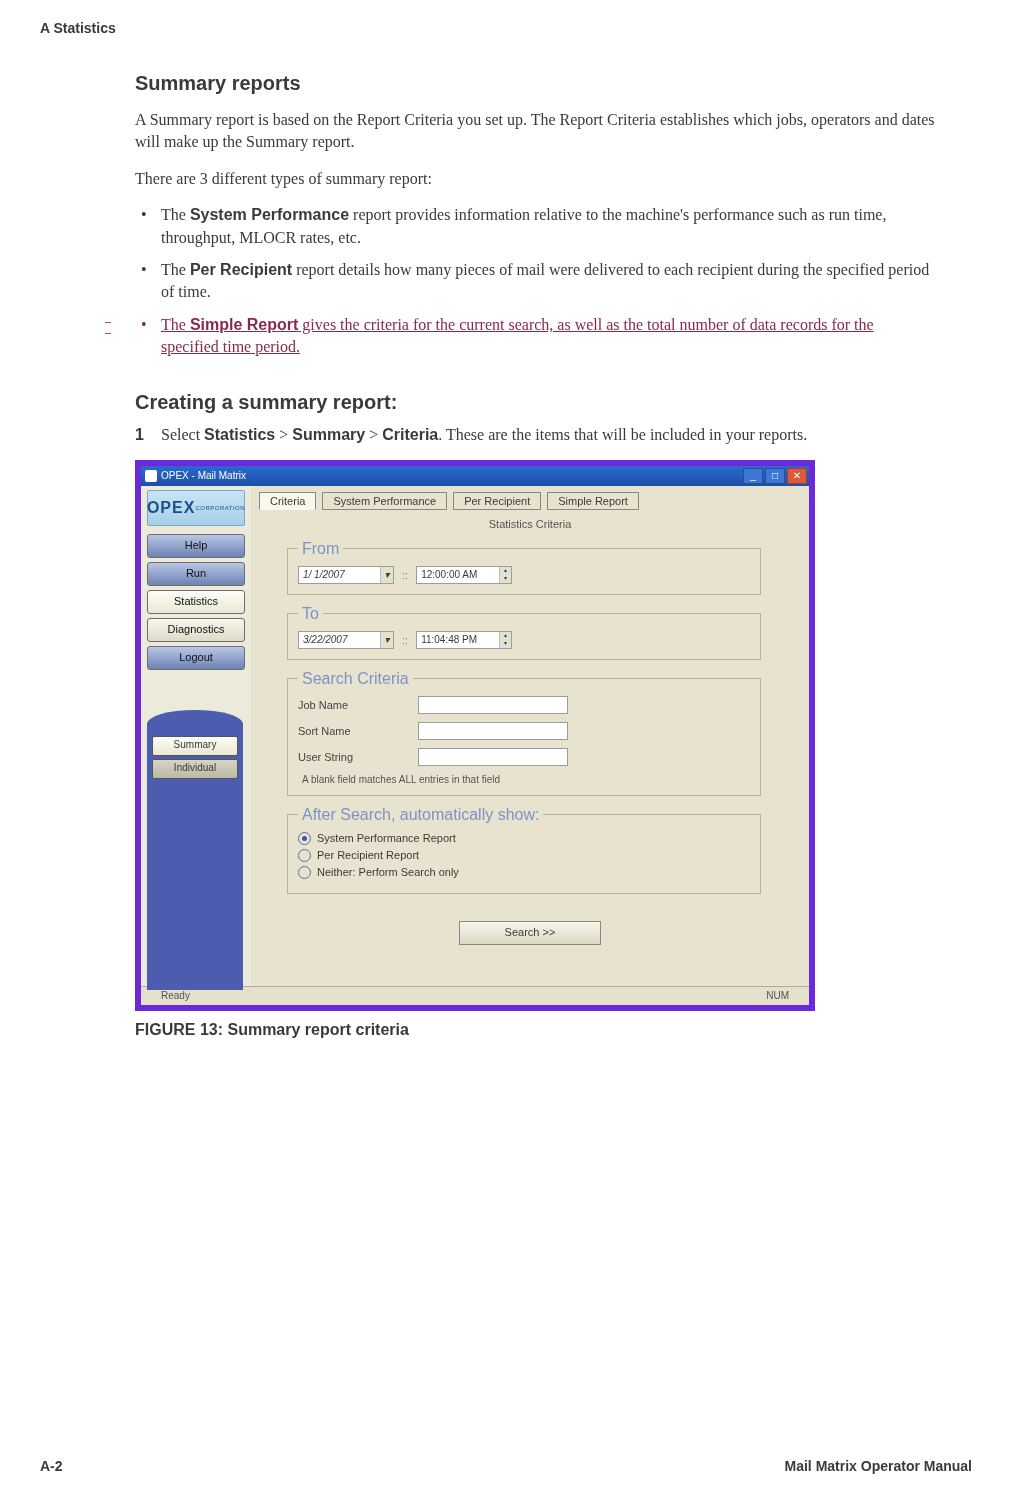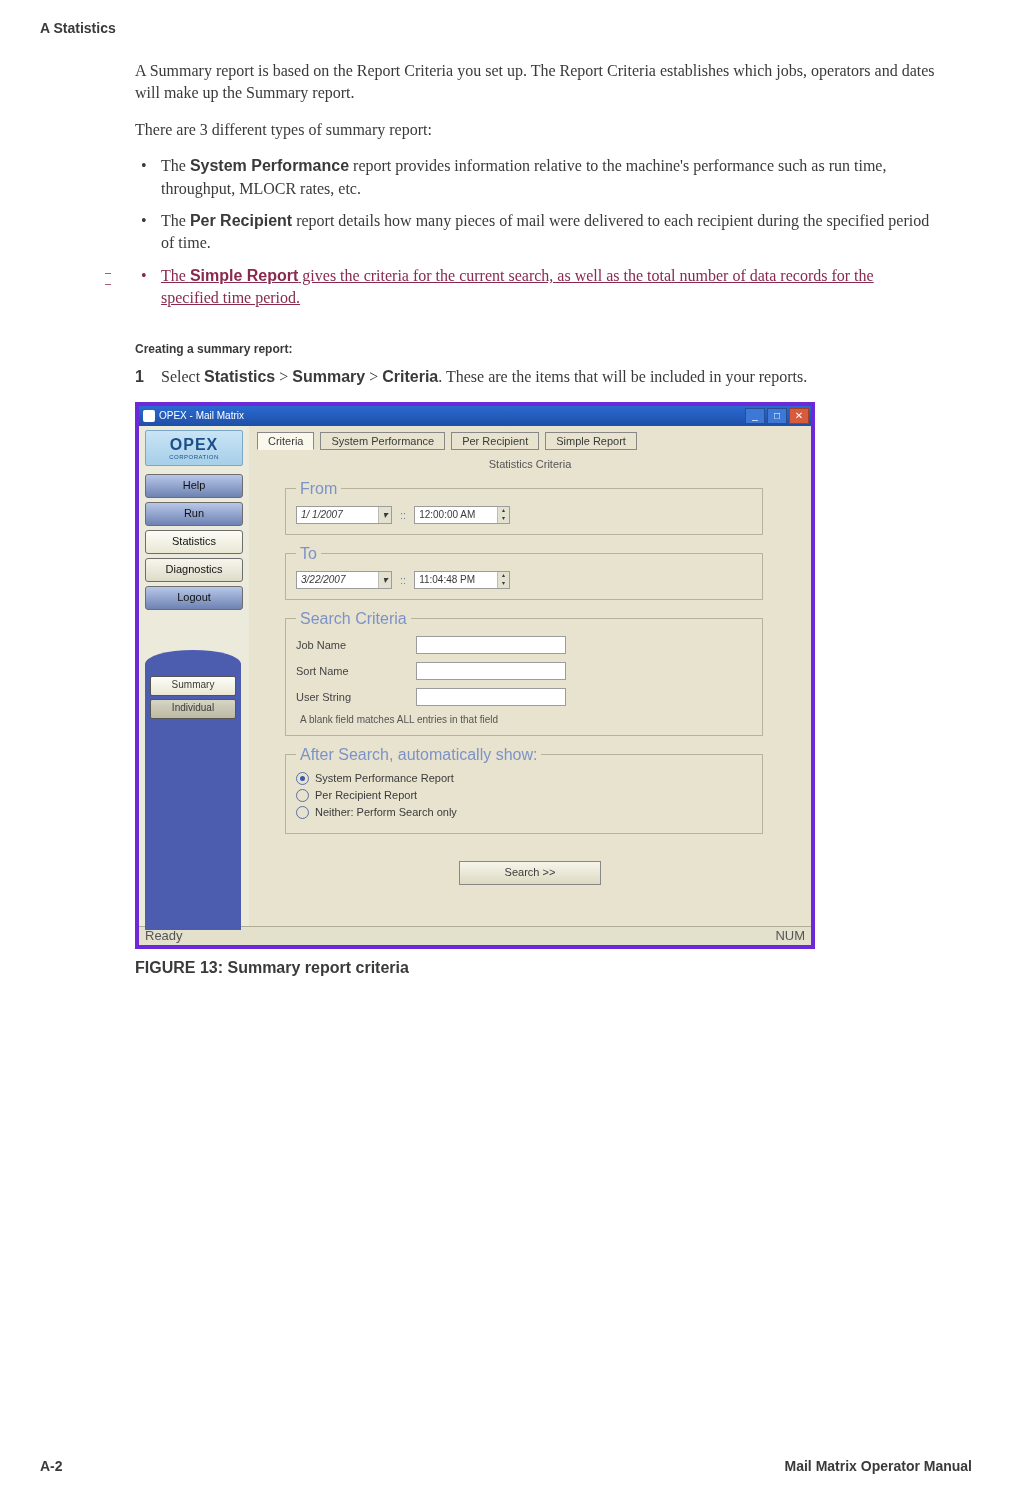--- a/index.html
+++ b/index.html
@@ -77,21 +77,21 @@
     top: 2px;
     color: #88294d;
     font-family: Arial, Helvetica, sans-serif;
     font-size: 11px;
     line-height: 1;
     text-decoration: none;
   }
   h3.subhead {
     font-family: Arial, Helvetica, sans-serif;
     font-weight: bold;
-    font-size: 12px;
+    font-size: 20px;
     margin: 32px 0 10px 0;
   }
   ol.steps {
     list-style: none;
     padding: 0;
     margin: 0 0 10px 0;
   }
   ol.steps li {
     position: relative;
     padding-left: 26px;
@@ -105,21 +105,21 @@
     font-family: Arial, Helvetica, sans-serif;
     font-weight: bold;
   }
   .figure-wrap {
     margin-top: 14px;
     width: 680px;
   }
   
   .appwin {
     width: 680px;
-    border: 4px solid #6d28d9;
+    border: 6px solid #6d28d9;
     font-family: Tahoma, Arial, sans-serif;
     font-size: 11px;
     background: #e7e3cf;
     box-sizing: border-box;
   }
   .titlebar {
     height: 20px;
     background: linear-gradient(#2a6ad0, #1d4fa6);
     color: #fff;
     display: flex;
@@ -161,21 +161,21 @@
     width: 96px;
     height: 34px;
     background: linear-gradient(#c9e4f6, #a6cfe8);
     border: 1px solid #7ba6c6;
     border-radius: 2px;
     color: #1b4f8a;
     font-family: Arial, sans-serif;
     font-weight: 900;
     font-size: 16px;
     display: flex;
-    flex-direction: column;
+    flex-direction: row;
     align-items: center;
     justify-content: center;
     letter-spacing: 1px;
     margin-bottom: 8px;
   }
   .logo small { font-size: 6px; font-weight: normal; letter-spacing: 0.5px; color:#1b4f8a; }
   .side-btn {
     display: block;
     width: 96px;
     height: 22px;
@@ -312,22 +312,22 @@
     text-align: center;
     font-size: 11px;
     background: linear-gradient(#f6f5ea,#ddd9c3);
   }
   .statusbar {
     height: 18px;
     border-top: 1px solid #b0ad95;
     display:flex;
     justify-content: space-between;
     align-items: center;
-    padding: 0 6px;
-    font-size: 13px;
+    padding: 0 20px;
+    font-size: 10px;
     color: #555;
     background: #e3e0cb;
   }
   .fig-caption {
     font-family: Arial, Helvetica, sans-serif;
     font-weight: bold;
     font-size: 16px;
     margin-top: 10px;
   }
   .page-footer {
@@ -342,20 +342,21 @@
     font-size: 14px;
   }
 </style>
 </head>
 <body>
 
 <div class="page-header">A  Statistics</div>
 
 <div class="content">
 
+  <h2 class="section-title">Summary reports</h2>
 
   <p class="body">A Summary report is based on the Report Criteria you set up. The Report Criteria establishes which jobs, operators and dates will make up the Summary report.</p>
   <p class="body">There are 3 different types of summary report:</p>
 
   <ul class="bullets">
     <li>
       <span>The </span><span class="bold-sans">System Performance</span><span> report provides information relative to the machine's performance such as run time, throughput, MLOCR rates, etc.</span>
     </li>
     <li>
       <span>The </span><span class="bold-sans">Per Recipient</span><span> report details how many pieces of mail were delivered to each recipient during the specified period of time.</span>

